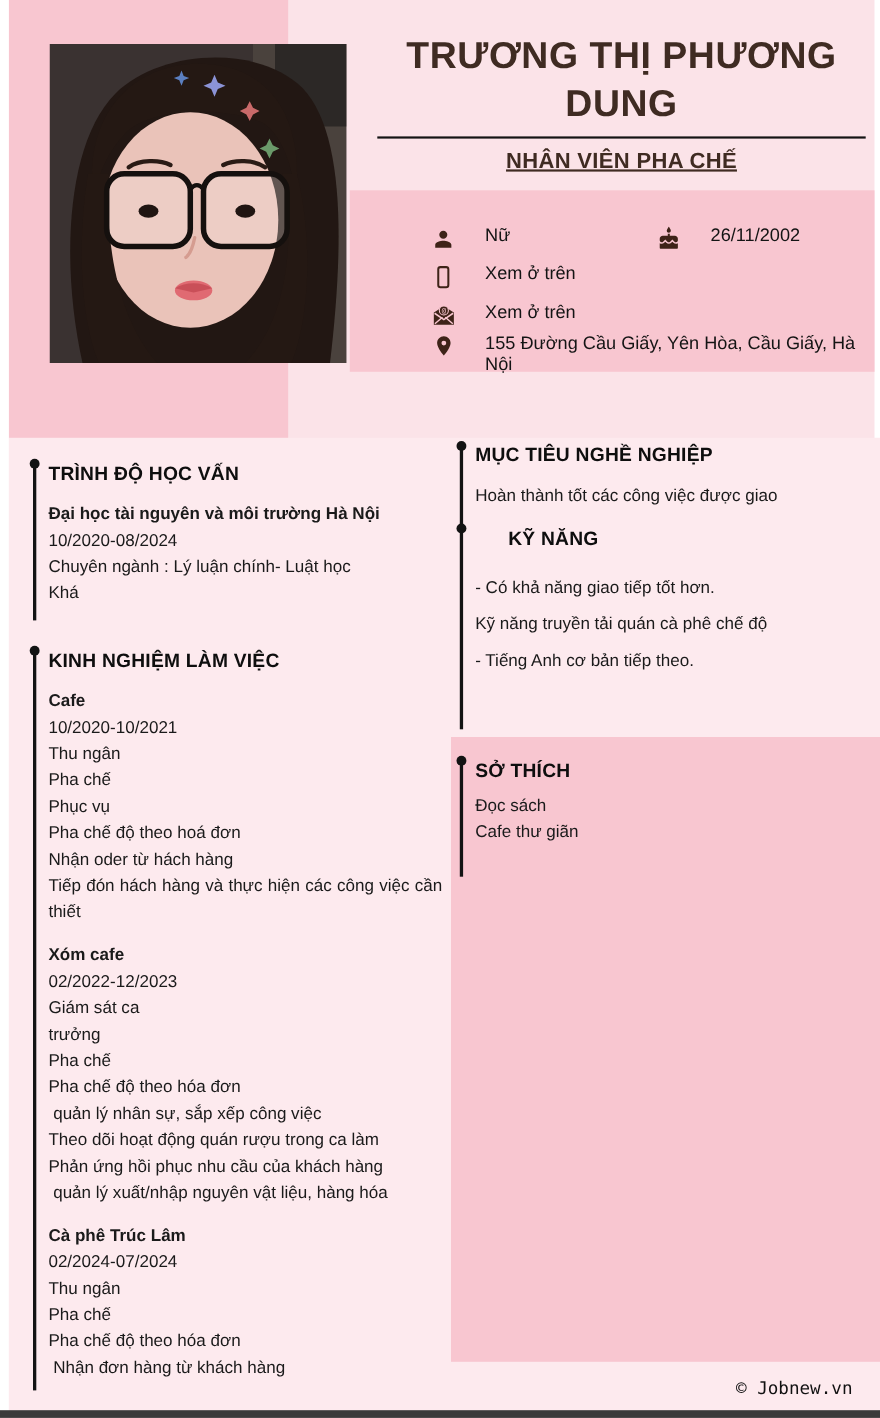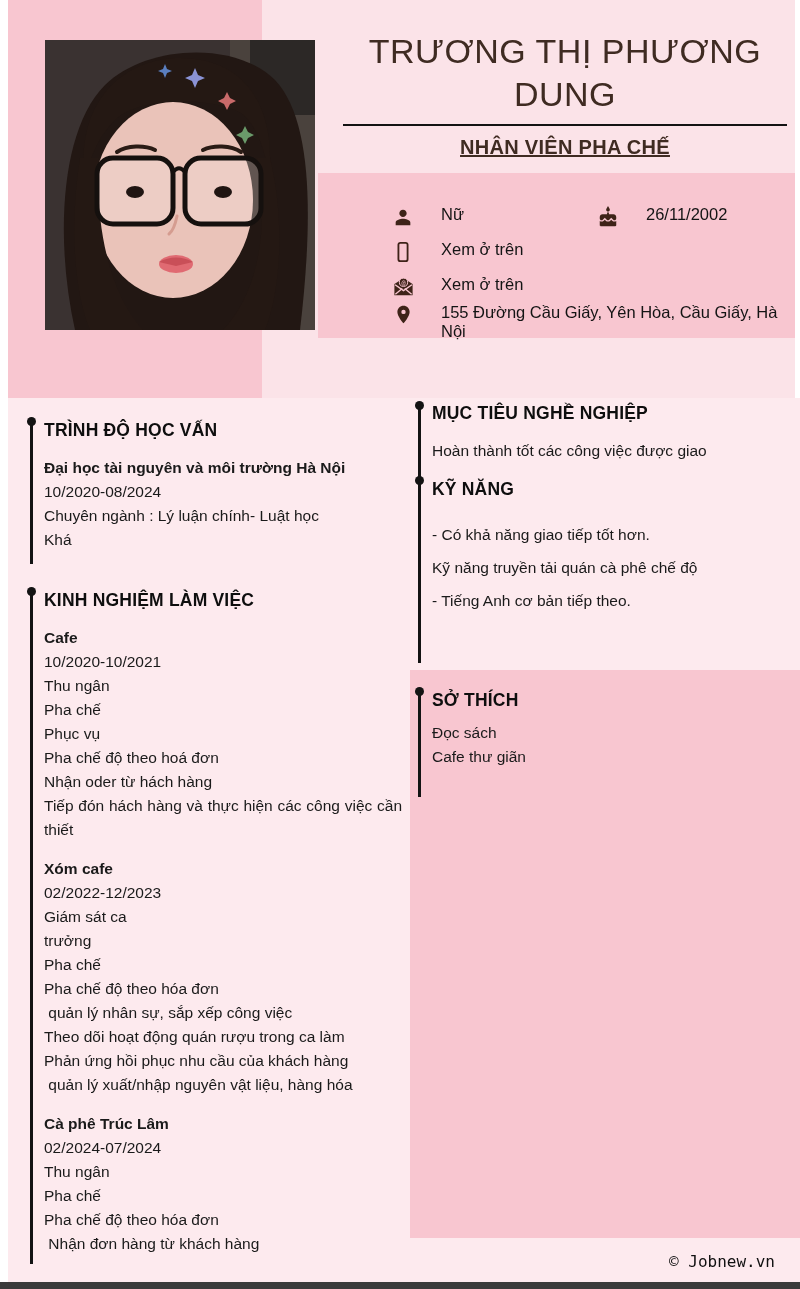--- a/index.html
+++ b/index.html
@@ -10,21 +10,21 @@
   .edge-left{position:absolute;left:0;top:0;width:8px;height:1289px;background:#ffffff;}
   .edge-right{position:absolute;right:0;top:0;width:5px;height:398px;background:#ffffff;}
   .bottom-bar{position:absolute;left:0;bottom:0;width:800px;height:7px;background:#3a3a3a;}
 
   .header-right-bg{position:absolute;left:262px;top:0;width:538px;height:398px;background:#fbe3e8;}
   .photo-panel{position:absolute;left:8px;top:0;width:254px;height:398px;background:#f8c6d0;}
   .photo{position:absolute;left:45px;top:40px;width:270px;height:290px;z-index:3;}
   .photo svg{display:block;}
 
   .name-block{position:absolute;left:335px;top:30px;width:460px;text-align:center;z-index:2;}
-  .name-block h1{margin:0;font-size:34px;line-height:43px;font-weight:normal;color:#3f2b22;letter-spacing:.5px;}
+  .name-block h1{margin:0;font-size:34px;line-height:43px;font-weight:bold;color:#3f2b22;letter-spacing:.5px;}
   .name-underline{border-top:2px solid #131313;margin:8px 8px 10px 8px;height:0;}
   .name-block h2{margin:0;font-size:20px;font-weight:bold;color:#3f2b22;letter-spacing:.3px;text-decoration:underline;}
 
   .contact-panel{
     position:absolute;left:318px;top:173px;width:477px;height:165px;background:#f8c6d0;
     box-sizing:border-box;padding:26px 0 0 72px;z-index:2;
   }
   .contact-row{display:flex;align-items:center;height:35px;font-size:16.5px;color:#141414;}
   .contact-cell{display:flex;align-items:flex-start;gap:15px;}
   .contact-cell.first{width:205px;}
@@ -41,21 +41,21 @@
   .education{padding-bottom:12px;margin-bottom:26px;}
   .experience{padding-bottom:8px;}
   .job{margin-bottom:15px;}
   .job:last-child{margin-bottom:0;}
   .job-lines{text-align:justify;}
 
   .col-right-top{position:absolute;left:418px;top:403px;width:368px;}
   .objective{padding-bottom:16px;}
   .objective::before{top:-2px;}
   .skills{padding-bottom:40px;}
-  .skills h3{margin-bottom:24px;}
+  .skills h3{margin-bottom:24px;margin-left:30px;}
   .skills .line{margin-bottom:12px;line-height:21px;}
 
   .hobbies-panel{position:absolute;left:410px;top:670px;width:462px;height:568px;background:#f8c6d0;}
   .hobbies{position:absolute;left:8px;top:20px;width:330px;padding-bottom:28px;}
   .hobbies h3{margin-bottom:10px;}
 
   .footer{
     position:absolute;top:1252px;right:25px;
     font-family:"DejaVu Sans Mono", monospace;font-size:16px;color:#111;
   }

